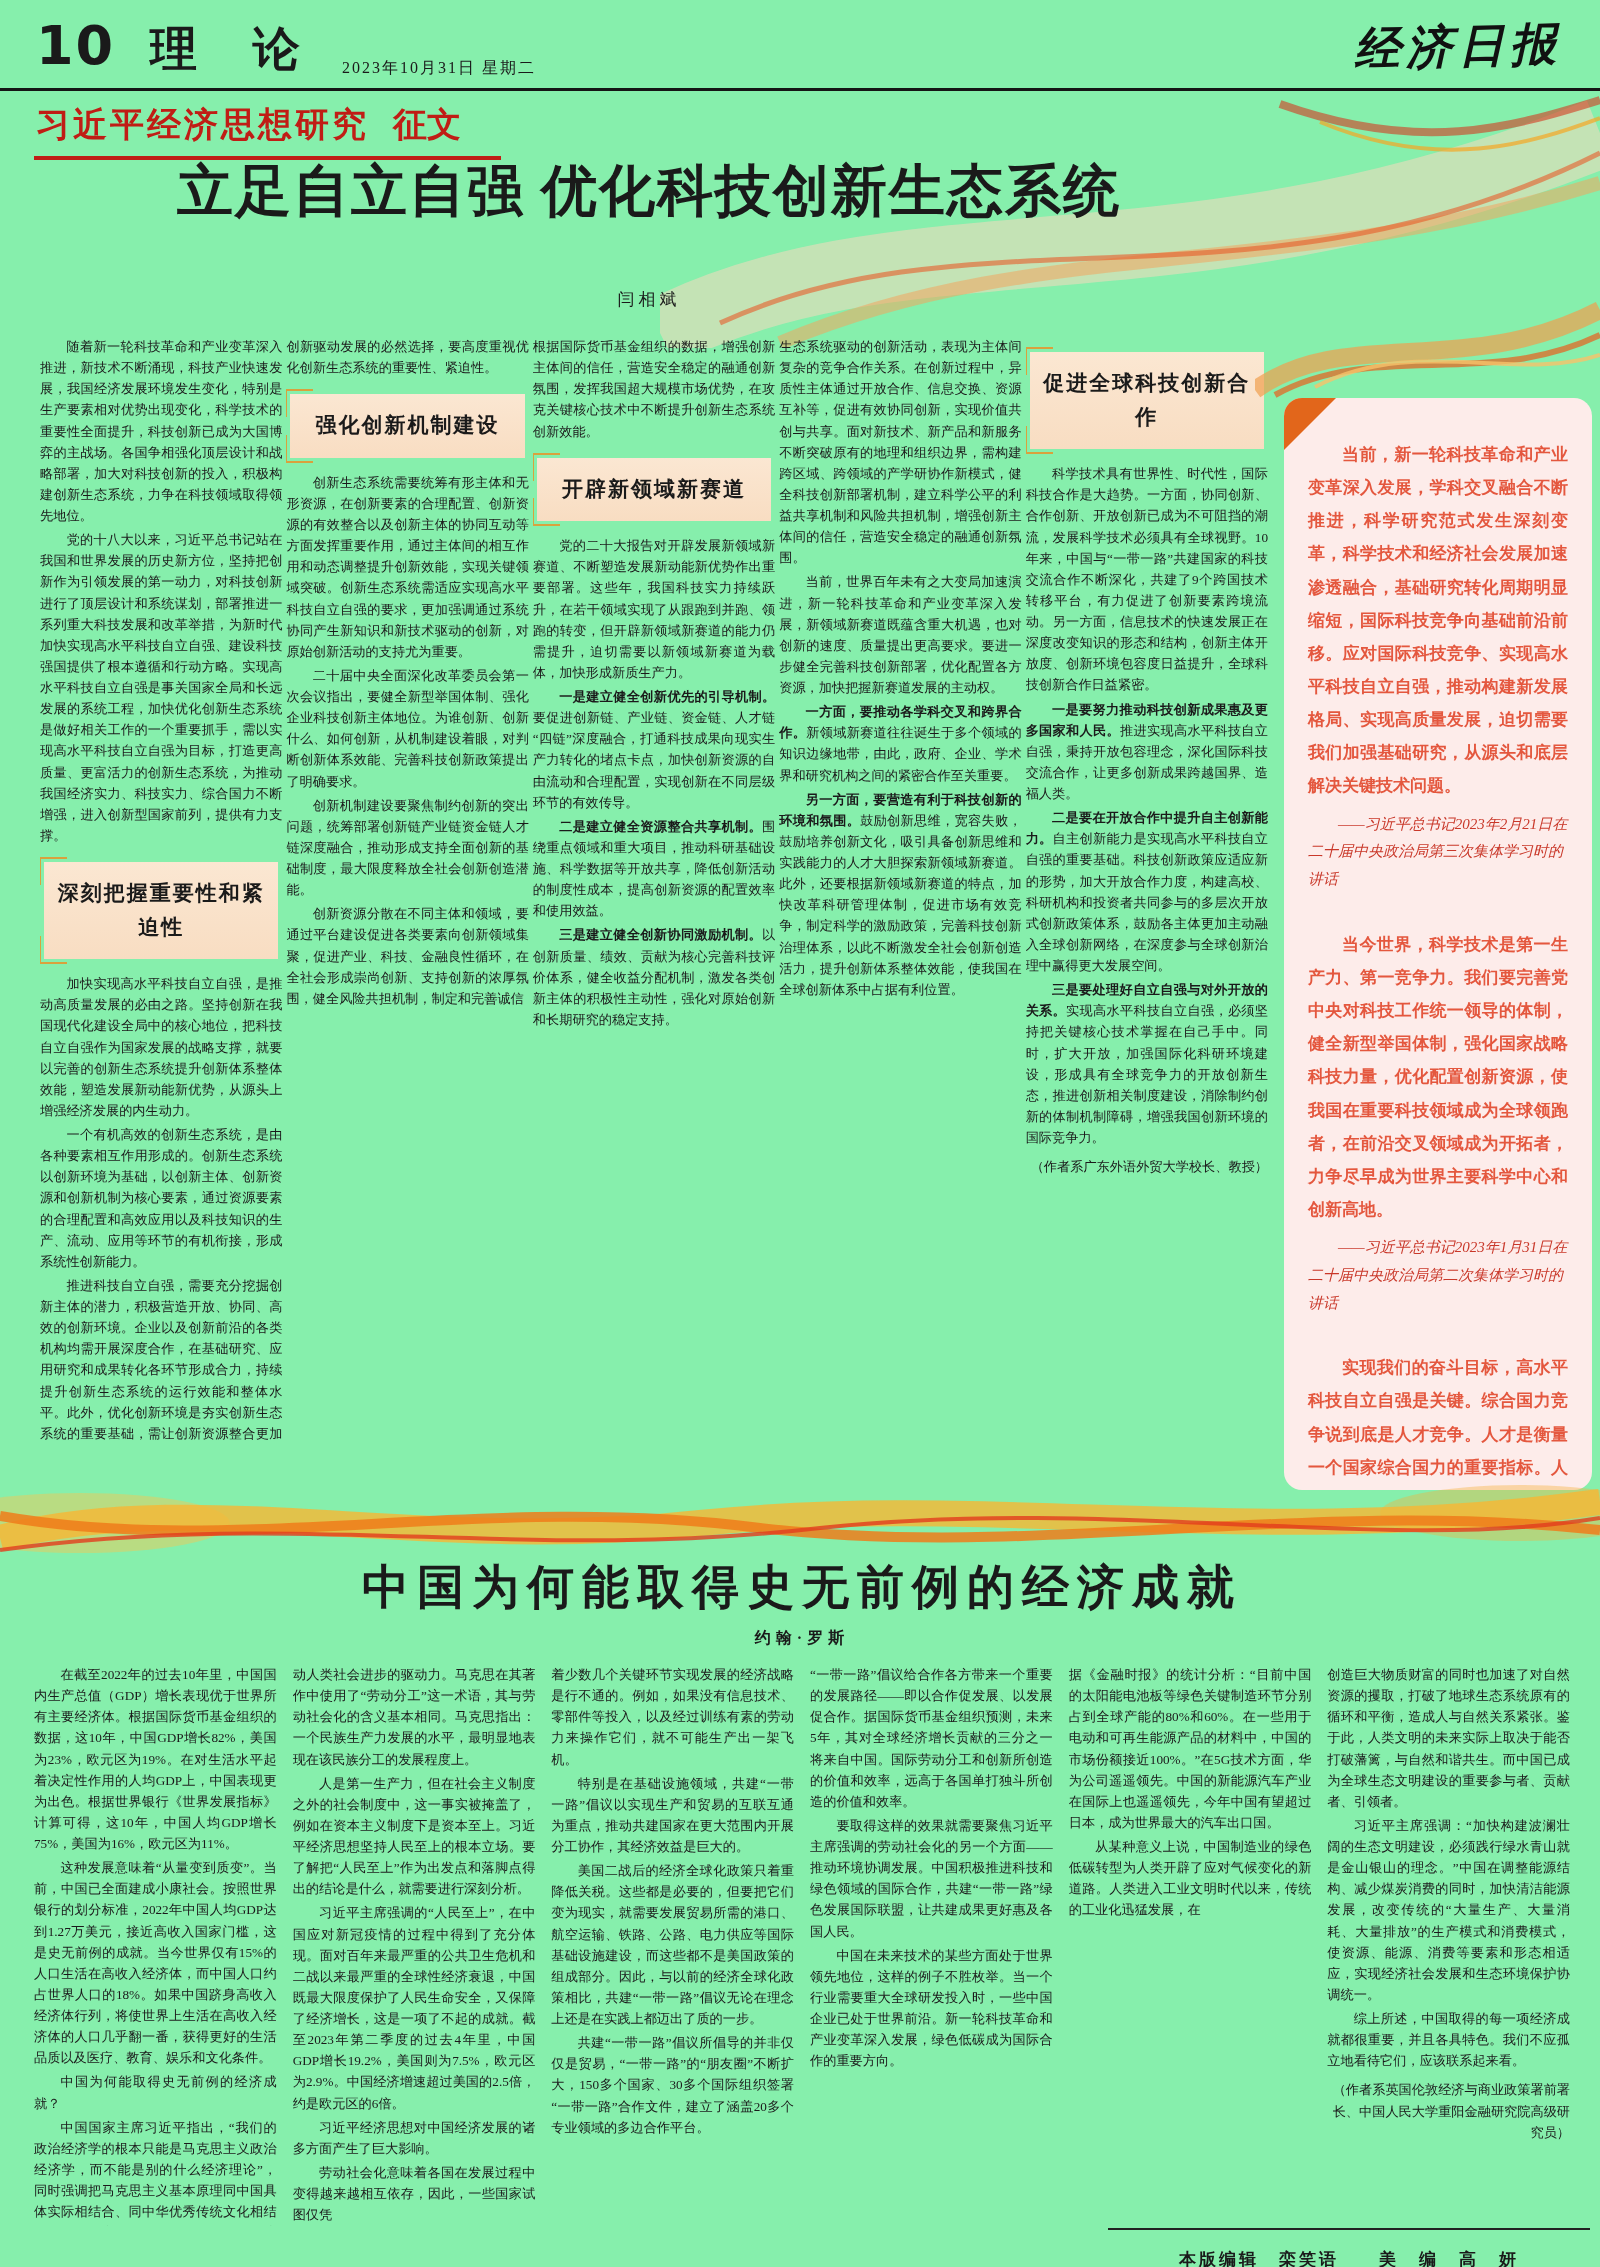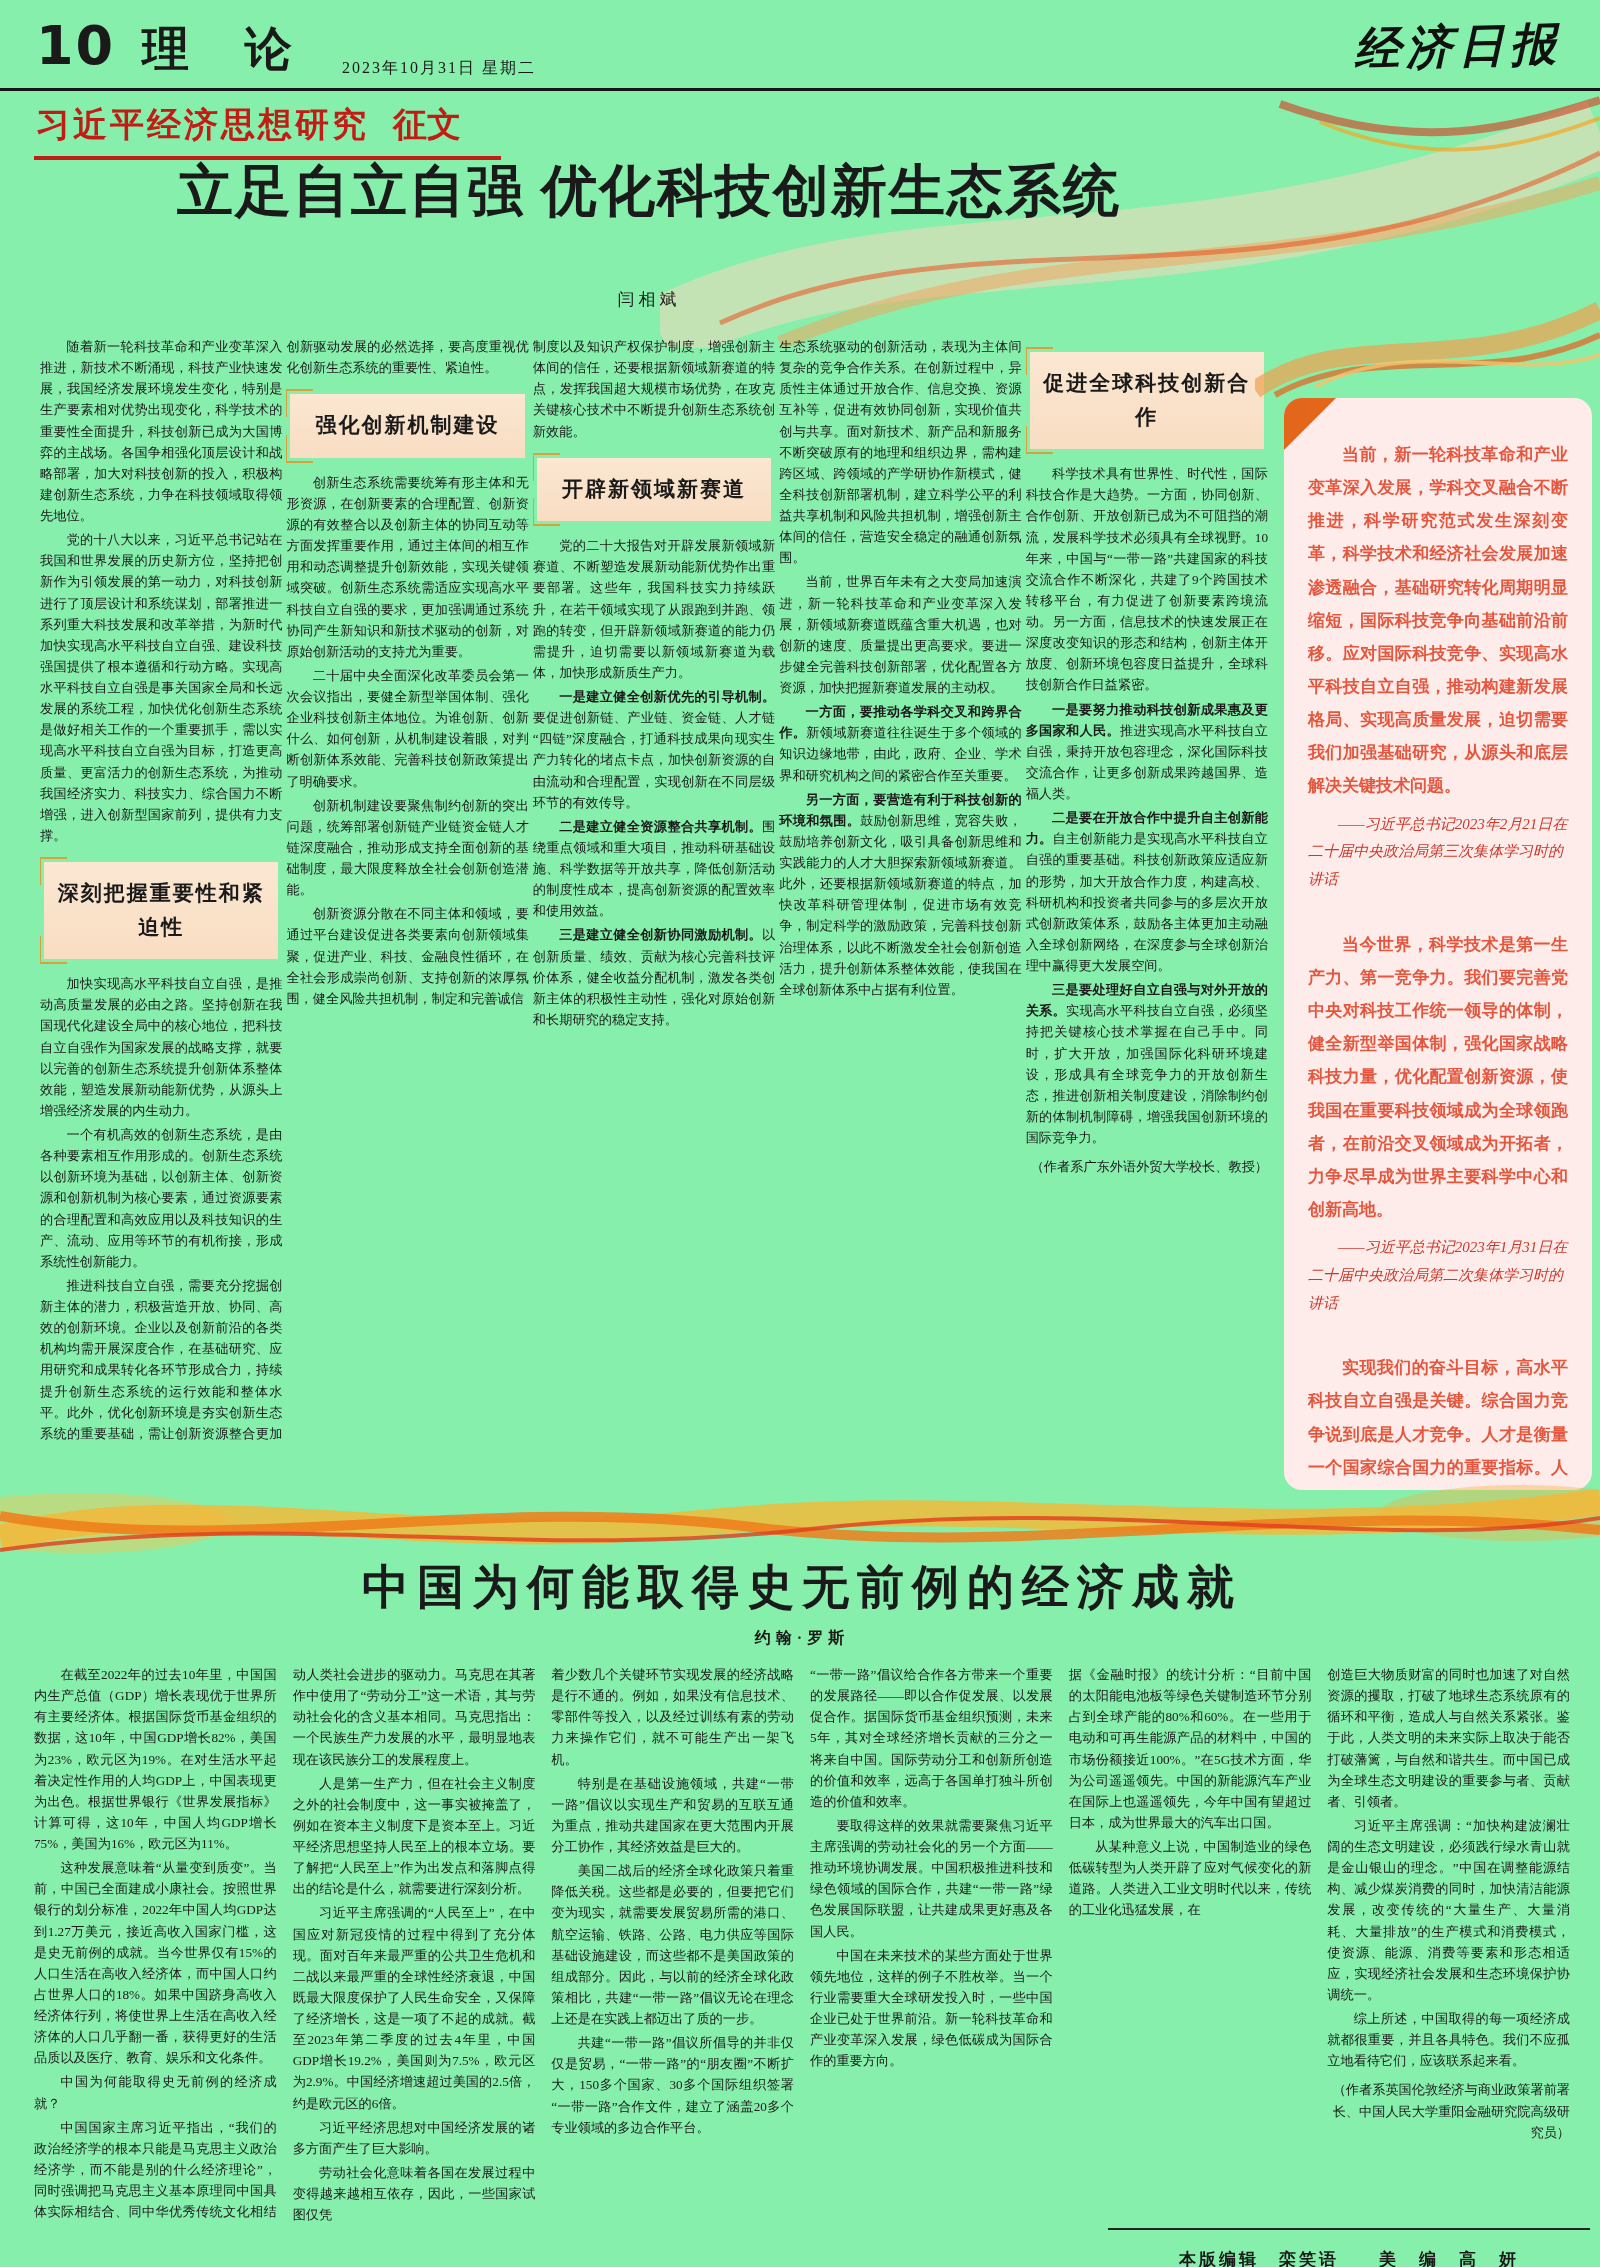--- a/index.html
+++ b/index.html
@@ -2,21 +2,21 @@
 <html lang="zh"><head>
 <meta charset="utf-8">
 <style>
   html,body{margin:0;padding:0;background:#e8e8e8;}
   .page{position:relative;width:1600px;height:2267px;margin:0 auto;background:#86efac;overflow:hidden;
         font-family:"Liberation Serif","DejaVu Serif",serif;color:#1a1a1a;}
   
   .header{position:absolute;left:32px;top:10px;width:1536px;height:76px;}
   .pagenum{position:absolute;left:4px;top:4px;font-family:"DejaVu Sans","Liberation Sans",sans-serif;
            font-size:54px;font-weight:900;letter-spacing:2px;}
-  .section-title{position:absolute;left:110px;top:8px;font-size:47px;font-weight:900;letter-spacing:22px;}
+  .section-title{position:absolute;left:118px;top:8px;font-size:47px;font-weight:900;letter-spacing:22px;}
   .date{position:absolute;left:310px;top:48px;font-size:16px;letter-spacing:2px;}
   .masthead{position:absolute;right:6px;top:6px;font-size:46px;font-weight:900;font-style:italic;
             letter-spacing:6px;transform:rotate(-1.5deg);color:#111;}
   .header-rule{position:absolute;left:0;top:88px;width:1600px;border-top:3px solid #151515;}
   
   .banner{position:absolute;left:34px;top:100px;padding:2px 40px 8px 2px;border-bottom:4px solid #c01d15;}
   .banner .t{color:#c01d15;font-size:34px;font-weight:900;letter-spacing:3px;}
   .banner .tag{color:#c01d15;font-size:34px;font-weight:900;margin-left:20px;
                font-family:"Liberation Sans","DejaVu Sans",sans-serif;}
   
@@ -96,21 +96,21 @@
       </div>
       <div class="col">
         <p class="cont">创新驱动发展的必然选择，要高度重视优化创新生态系统的重要性、紧迫性。</p>
         <div class="subhead">强化创新机制建设</div>
         <p>创新生态系统需要统筹有形主体和无形资源，在创新要素的合理配置、创新资源的有效整合以及创新主体的协同互动等方面发挥重要作用，通过主体间的相互作用和动态调整提升创新效能，实现关键领域突破。创新生态系统需适应实现高水平科技自立自强的要求，更加强调通过系统协同产生新知识和新技术驱动的创新，对原始创新活动的支持尤为重要。</p>
         <p>二十届中央全面深化改革委员会第一次会议指出，要健全新型举国体制、强化企业科技创新主体地位。为谁创新、创新什么、如何创新，从机制建设着眼，对判断创新体系效能、完善科技创新政策提出了明确要求。</p>
         <p>创新机制建设要聚焦制约创新的突出问题，统筹部署创新链产业链资金链人才链深度融合，推动形成支持全面创新的基础制度，最大限度释放全社会创新创造潜能。</p>
         <p>创新资源分散在不同主体和领域，要通过平台建设促进各类要素向创新领域集聚，促进产业、科技、金融良性循环，在全社会形成崇尚创新、支持创新的浓厚氛围，健全风险共担机制，制定和完善诚信</p>
       </div>
       <div class="col">
-        <p class="cont">制度以及知识产权保护制度，增强创新主体间的信任，还要根据新领域新赛道的特点，发挥我国超大规模市场优势，在攻克关键核心技术中不断提升创新生态系统创新效能。</p>
+        <p class="cont">根据国际货币基金组织的数据，增强创新主体间的信任，营造安全稳定的融通创新氛围，发挥我国超大规模市场优势，在攻克关键核心技术中不断提升创新生态系统创新效能。</p>
         <div class="subhead">开辟新领域新赛道</div>
         <p>党的二十大报告对开辟发展新领域新赛道、不断塑造发展新动能新优势作出重要部署。这些年，我国科技实力持续跃升，在若干领域实现了从跟跑到并跑、领跑的转变，但开辟新领域新赛道的能力仍需提升，迫切需要以新领域新赛道为载体，加快形成新质生产力。</p>
         <p><b>一是建立健全创新优先的引导机制。</b>要促进创新链、产业链、资金链、人才链“四链”深度融合，打通科技成果向现实生产力转化的堵点卡点，加快创新资源的自由流动和合理配置，实现创新在不同层级环节的有效传导。</p>
         <p><b>二是建立健全资源整合共享机制。</b>围绕重点领域和重大项目，推动科研基础设施、科学数据等开放共享，降低创新活动的制度性成本，提高创新资源的配置效率和使用效益。</p>
         <p><b>三是建立健全创新协同激励机制。</b>以创新质量、绩效、贡献为核心完善科技评价体系，健全收益分配机制，激发各类创新主体的积极性主动性，强化对原始创新和长期研究的稳定支持。</p>
       </div>
       <div class="col">
         <p class="cont">生态系统驱动的创新活动，表现为主体间复杂的竞争合作关系。在创新过程中，异质性主体通过开放合作、信息交换、资源互补等，促进有效协同创新，实现价值共创与共享。面对新技术、新产品和新服务不断突破原有的地理和组织边界，需构建跨区域、跨领域的产学研协作新模式，健全科技创新部署机制，建立科学公平的利益共享机制和风险共担机制，增强创新主体间的信任，营造安全稳定的融通创新氛围。</p>
         <p>当前，世界百年未有之大变局加速演进，新一轮科技革命和产业变革深入发展，新领域新赛道既蕴含重大机遇，也对创新的速度、质量提出更高要求。要进一步健全完善科技创新部署，优化配置各方资源，加快把握新赛道发展的主动权。</p>
         <p><b>一方面，要推动各学科交叉和跨界合作。</b>新领域新赛道往往诞生于多个领域的知识边缘地带，由此，政府、企业、学术界和研究机构之间的紧密合作至关重要。</p>

